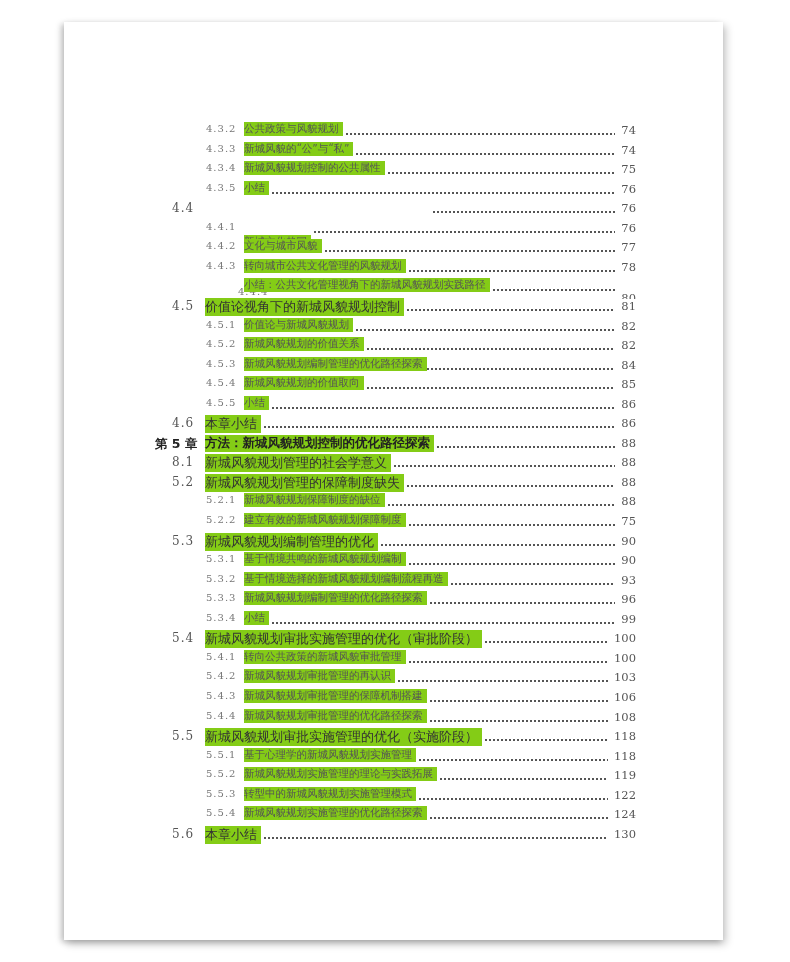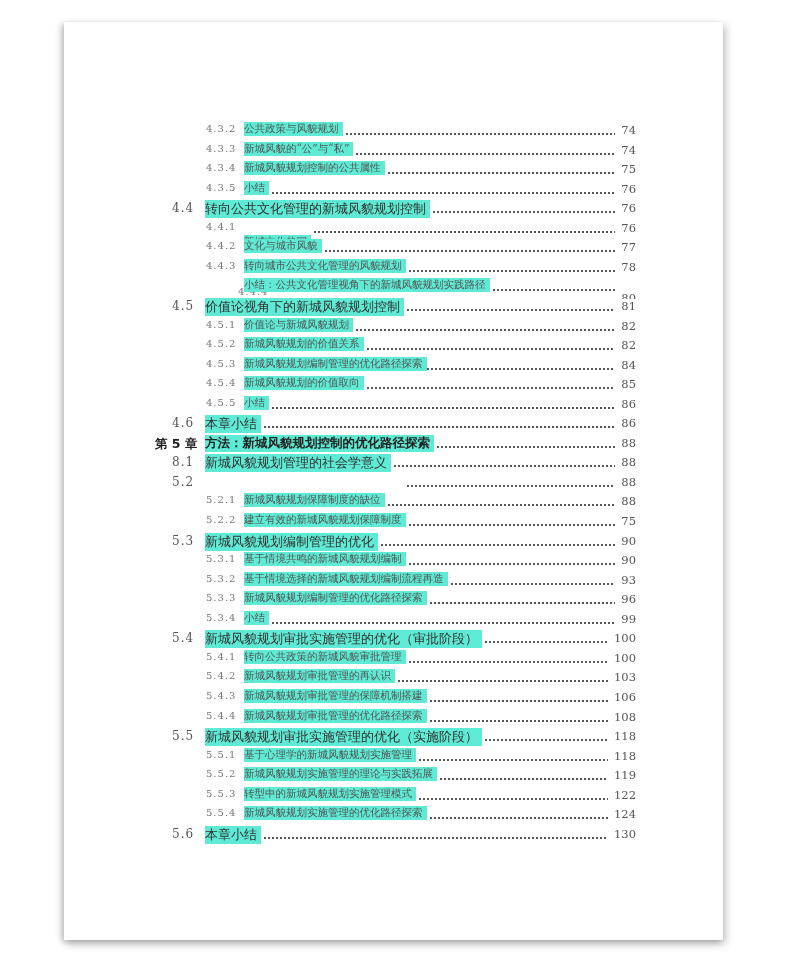--- a/index.html
+++ b/index.html
@@ -11,21 +11,21 @@
     position: absolute; left: 64px; top: 22px; width: 659px; height: 918px;
     background: #ffffff;
     box-shadow: -3px 2px 6px rgba(0,0,0,0.22), 3px 4px 8px rgba(0,0,0,0.22);
   }
   .toc { position: absolute; left: 0; top: 0; width: 790px; }
   .row {
     position: absolute; left: 0; width: 790px; height: 20px;
     display: block; color: #444;
   }
   .num { position: absolute; white-space: nowrap; }
-  .title { position: absolute; white-space: nowrap; background: #5eead4; padding-right: 4px; z-index: 2; }
+  .title { position: absolute; white-space: nowrap; background: #84cc16; padding-right: 4px; z-index: 2; }
   .dots {
     position: absolute; height: 2px; z-index: 1;
     background-image: radial-gradient(circle, #555 0.9px, transparent 1.1px);
     background-size: 4px 2px; background-repeat: repeat-x;
   }
   .page-no { position: absolute; right: 154px; white-space: nowrap; text-align: right; background:#fff; padding-left: 4px; z-index: 2; }
 
   
   .l3 .num { left: 206px; font-size: 10px; color: #777; letter-spacing: 1px; }
   .l3 .title { left: 244px; font-size: 10.5px; color: #555; }
@@ -65,21 +65,20 @@
     </div>
     <div class="row l3" style="top: 180.65px;">
       <span class="num" style="top: 1px;">4.3.5</span>
       <span class="dots" style="left: 271px; width: 344px; top: 11px;"></span>
       <span class="title" style="top: 0px;">小结</span>
       <span class="page-no" style="top: 1px;">76</span>
     </div>
     <div class="row l2" style="top: 200.2px;">
       <span class="num" style="top: 1px;">4.4</span>
       <span class="dots" style="left: 432px; width: 183px; top: 11px;"></span>
-      <span class="title" style="top: 0px;">转向公共文化管理的新城风貌规划控制</span>
       <span class="page-no" style="top: 1px;">76</span>
     </div>
     <div class="row l3" style="top: 219.75px;">
       <span class="num" style="top: 1px;">4.4.1</span>
       <span class="dots" style="left: 313px; width: 302px; top: 11px;"></span>
       <span class="title" style="top: 15px;">新城文化趋同</span>
       <span class="page-no" style="top: 1px;">76</span>
     </div>
     <div class="row l3" style="top: 239.3px;">
       <span class="num" style="top: 1px;">4.4.2</span>
@@ -149,20 +148,21 @@
     </div>
     <div class="row l2" style="top: 454.35px;">
       <span class="num" style="top: 1px;">8.1</span>
       <span class="dots" style="left: 393px; width: 222px; top: 11px;"></span>
       <span class="title" style="top: 0px;">新城风貌规划管理的社会学意义</span>
       <span class="page-no" style="top: 1px;">88</span>
     </div>
     <div class="row l2" style="top: 473.9px;">
       <span class="num" style="top: 1px;">5.2</span>
       <span class="dots" style="left: 406px; width: 209px; top: 11px;"></span>
+      <span class="title" style="top: 0px;">新城风貌规划管理的保障制度缺失</span>
       <span class="page-no" style="top: 1px;">88</span>
     </div>
     <div class="row l3" style="top: 493.45px;">
       <span class="num" style="top: 1px;">5.2.1</span>
       <span class="dots" style="left: 387px; width: 228px; top: 11px;"></span>
       <span class="title" style="top: 0px;">新城风貌规划保障制度的缺位</span>
       <span class="page-no" style="top: 1px;">88</span>
     </div>
     <div class="row l3" style="top: 513px;">
       <span class="num" style="top: 1px;">5.2.2</span>

